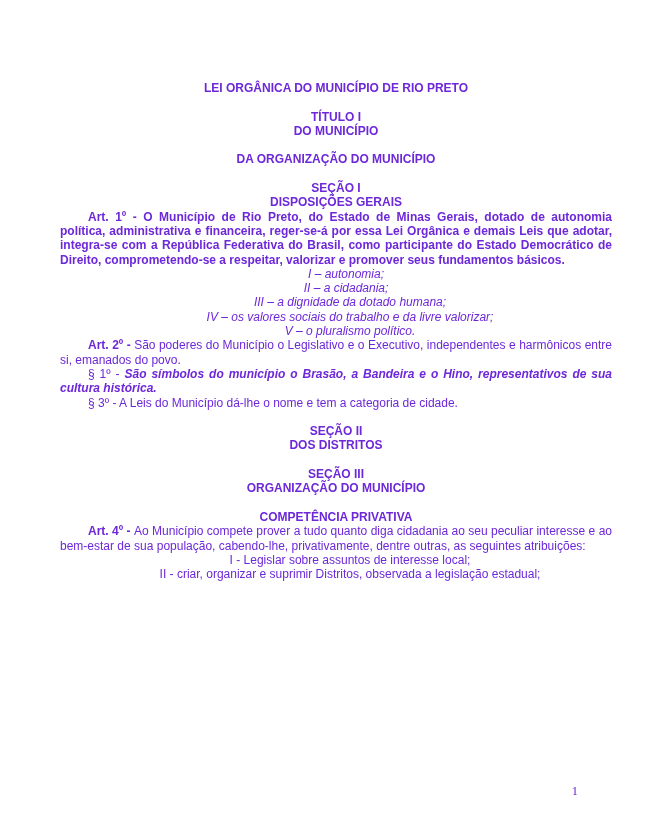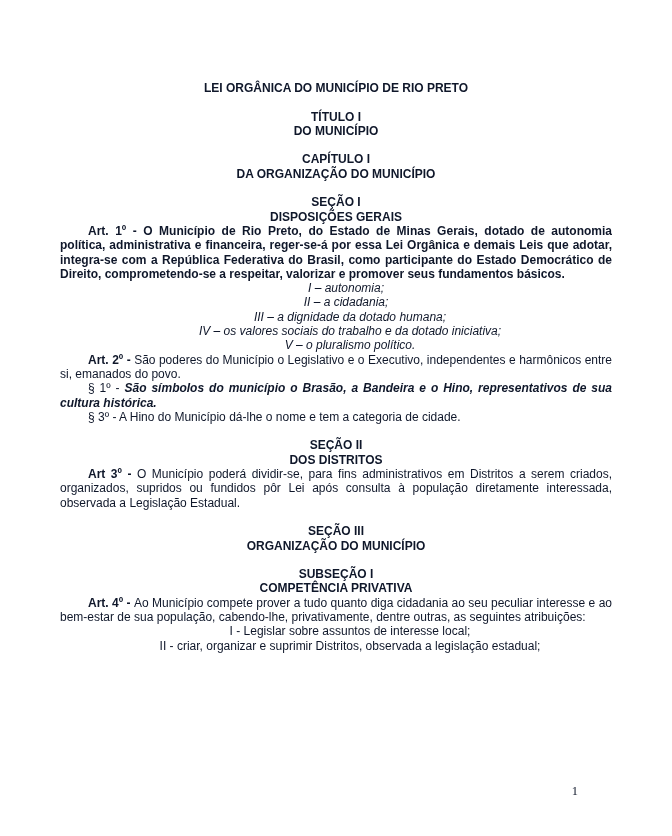--- a/index.html
+++ b/index.html
@@ -2,21 +2,21 @@
 <html lang="pt-BR"><head>
 <meta charset="utf-8">
 <style>
   html, body { margin: 0; padding: 0; background: #ffffff; }
   .page {
     position: relative;
     width: 672px;
     height: 836px;
     background: #ffffff;
     overflow: hidden;
-    color: #0f172a;
+    color: #6d28d9;
     font-family: "Liberation Sans", sans-serif;
     font-size: 12px;
     line-height: 14.3px;
   }
   .content {
     position: absolute;
     left: 60px;
     top: 81px;
     width: 552px;
   }
@@ -45,58 +45,55 @@
   <div class="content">
 
     <div class="c">LEI ORGÂNICA DO MUNICÍPIO DE RIO PRETO</div>
 
     <div class="c sp">
       <div>TÍTULO I</div>
       <div>DO MUNICÍPIO</div>
     </div>
 
     <div class="c sp">
-      <div>CAPÍTULO I</div>
       <div>DA ORGANIZAÇÃO DO MUNICÍPIO</div>
     </div>
 
     <div class="c sp">
       <div>SEÇÃO I</div>
       <div>DISPOSIÇÕES GERAIS</div>
     </div>
 
     <p class="para b sp">Art. 1º - O Município de Rio Preto, do Estado de Minas Gerais, dotado de autonomia política, administrativa e financeira, reger-se-á por essa Lei Orgânica e demais Leis que adotar, integra-se com a República Federativa do Brasil, como participante do Estado Democrático de Direito, comprometendo-se a respeitar, valorizar e promover seus fundamentos básicos.</p>
 
     <div class="plain i ind-a">I – autonomia;</div>
     <div class="plain i ind-a">II – a cidadania;</div>
     <div class="plain i ind-b">III – a dignidade da dotado humana;</div>
-    <div class="plain i ind-b">IV – os valores sociais do trabalho e da dotado iniciativa;</div>
+    <div class="plain i ind-b">IV – os valores sociais do trabalho e da livre valorizar;</div>
     <div class="plain i ind-b">V – o pluralismo político.</div>
 
     <p class="para sp"><span class="b">Art. 2º - </span><span>São poderes do Município o Legislativo e o Executivo, independentes e harmônicos entre si, emanados do povo.</span></p>
 
     <p class="para"><span>§ 1º - </span><span class="bi">São símbolos do município o Brasão, a Bandeira e o Hino, representativos de sua cultura histórica.</span></p>
 
 
-    <p class="para">§ 3º - A Hino do Município dá-lhe o nome e tem a categoria de cidade.</p>
+    <p class="para">§ 3º - A Leis do Município dá-lhe o nome e tem a categoria de cidade.</p>
 
     <div class="c sp">
       <div>SEÇÃO II</div>
       <div>DOS DISTRITOS</div>
     </div>
 
-    <p class="para sp"><span class="b">Art 3º - </span><span>O Município poderá dividir-se, para fins administrativos em Distritos a serem criados, organizados, supridos ou fundidos pôr Lei após consulta à população diretamente interessada, observada a Legislação Estadual.</span></p>
 
     <div class="c sp">
       <div>SEÇÃO III</div>
       <div>ORGANIZAÇÃO DO MUNICÍPIO</div>
     </div>
 
     <div class="c sp">
-      <div>SUBSEÇÃO I</div>
       <div>COMPETÊNCIA PRIVATIVA</div>
     </div>
 
     <p class="para sp"><span class="b">Art. 4º - </span><span>Ao Município compete prover a tudo quanto diga cidadania ao seu peculiar interesse e ao bem-estar de sua população, cabendo-lhe, privativamente, dentre outras, as seguintes atribuições:</span></p>
 
     <div class="plain ind-b">I - Legislar sobre assuntos de interesse local;</div>
     <div class="plain ind-b">II - criar, organizar e suprimir Distritos, observada a legislação estadual;</div>
 
   </div>
 

